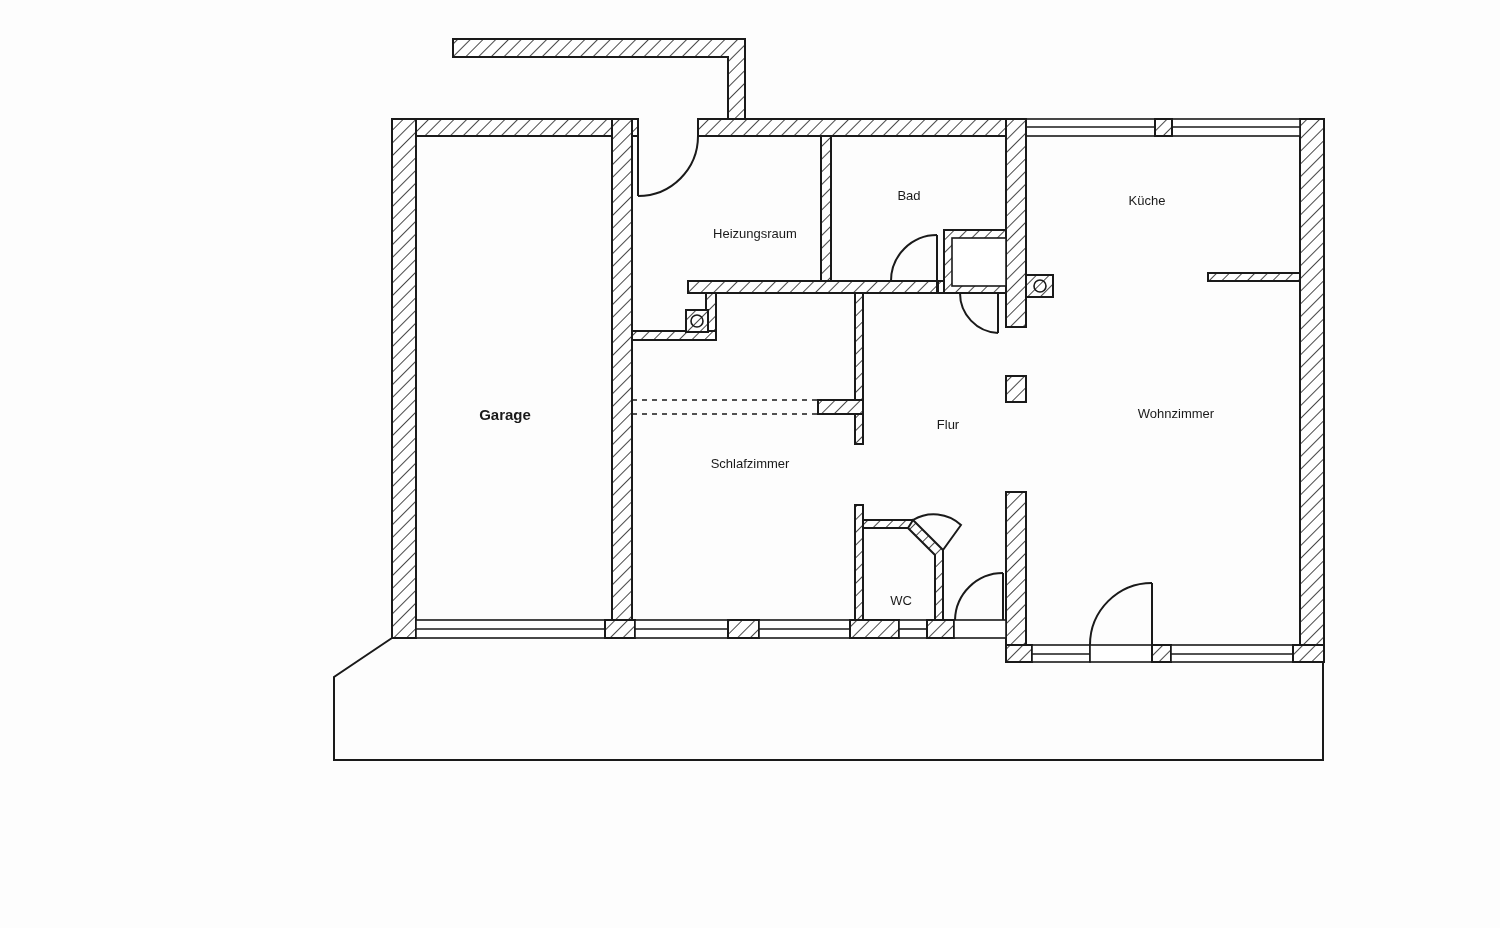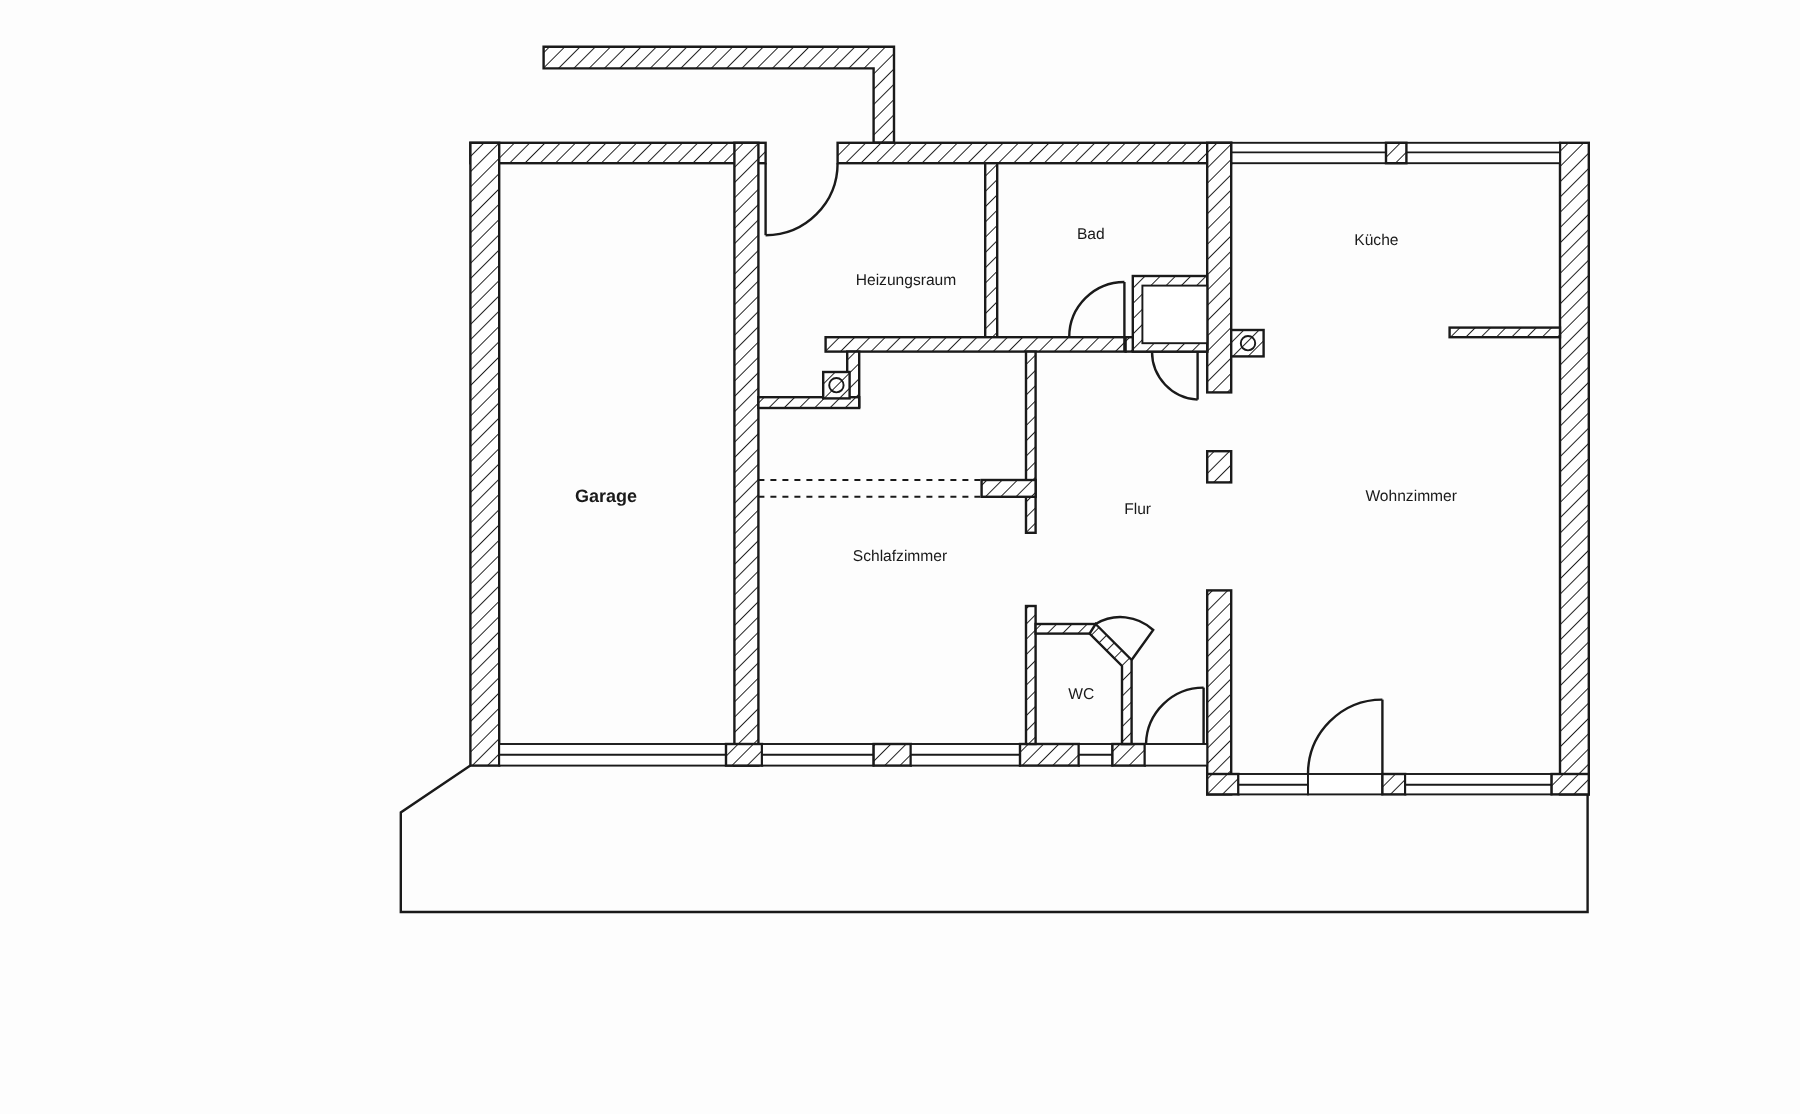--- a/index.html
+++ b/index.html
@@ -134,13 +134,13 @@
   </g>
 </svg>
 
 <div class="label bold" style="left:505px;top:370px;">Garage</div>
 <div class="label" style="left:755px;top:233px;">Heizungsraum</div>
 <div class="label" style="left:909px;top:195px;">Bad</div>
 <div class="label" style="left:1147px;top:200px;">Küche</div>
 <div class="label" style="left:750px;top:463px;">Schlafzimmer</div>
 <div class="label" style="left:948px;top:424px;">Flur</div>
 <div class="label" style="left:1176px;top:413px;">Wohnzimmer</div>
-<div class="label" style="left:901px;top:578px;text-align:right;">WC</div>
+<div class="label" style="left:901px;top:600px;text-align:right;">WC</div>
 
 </body></html>

